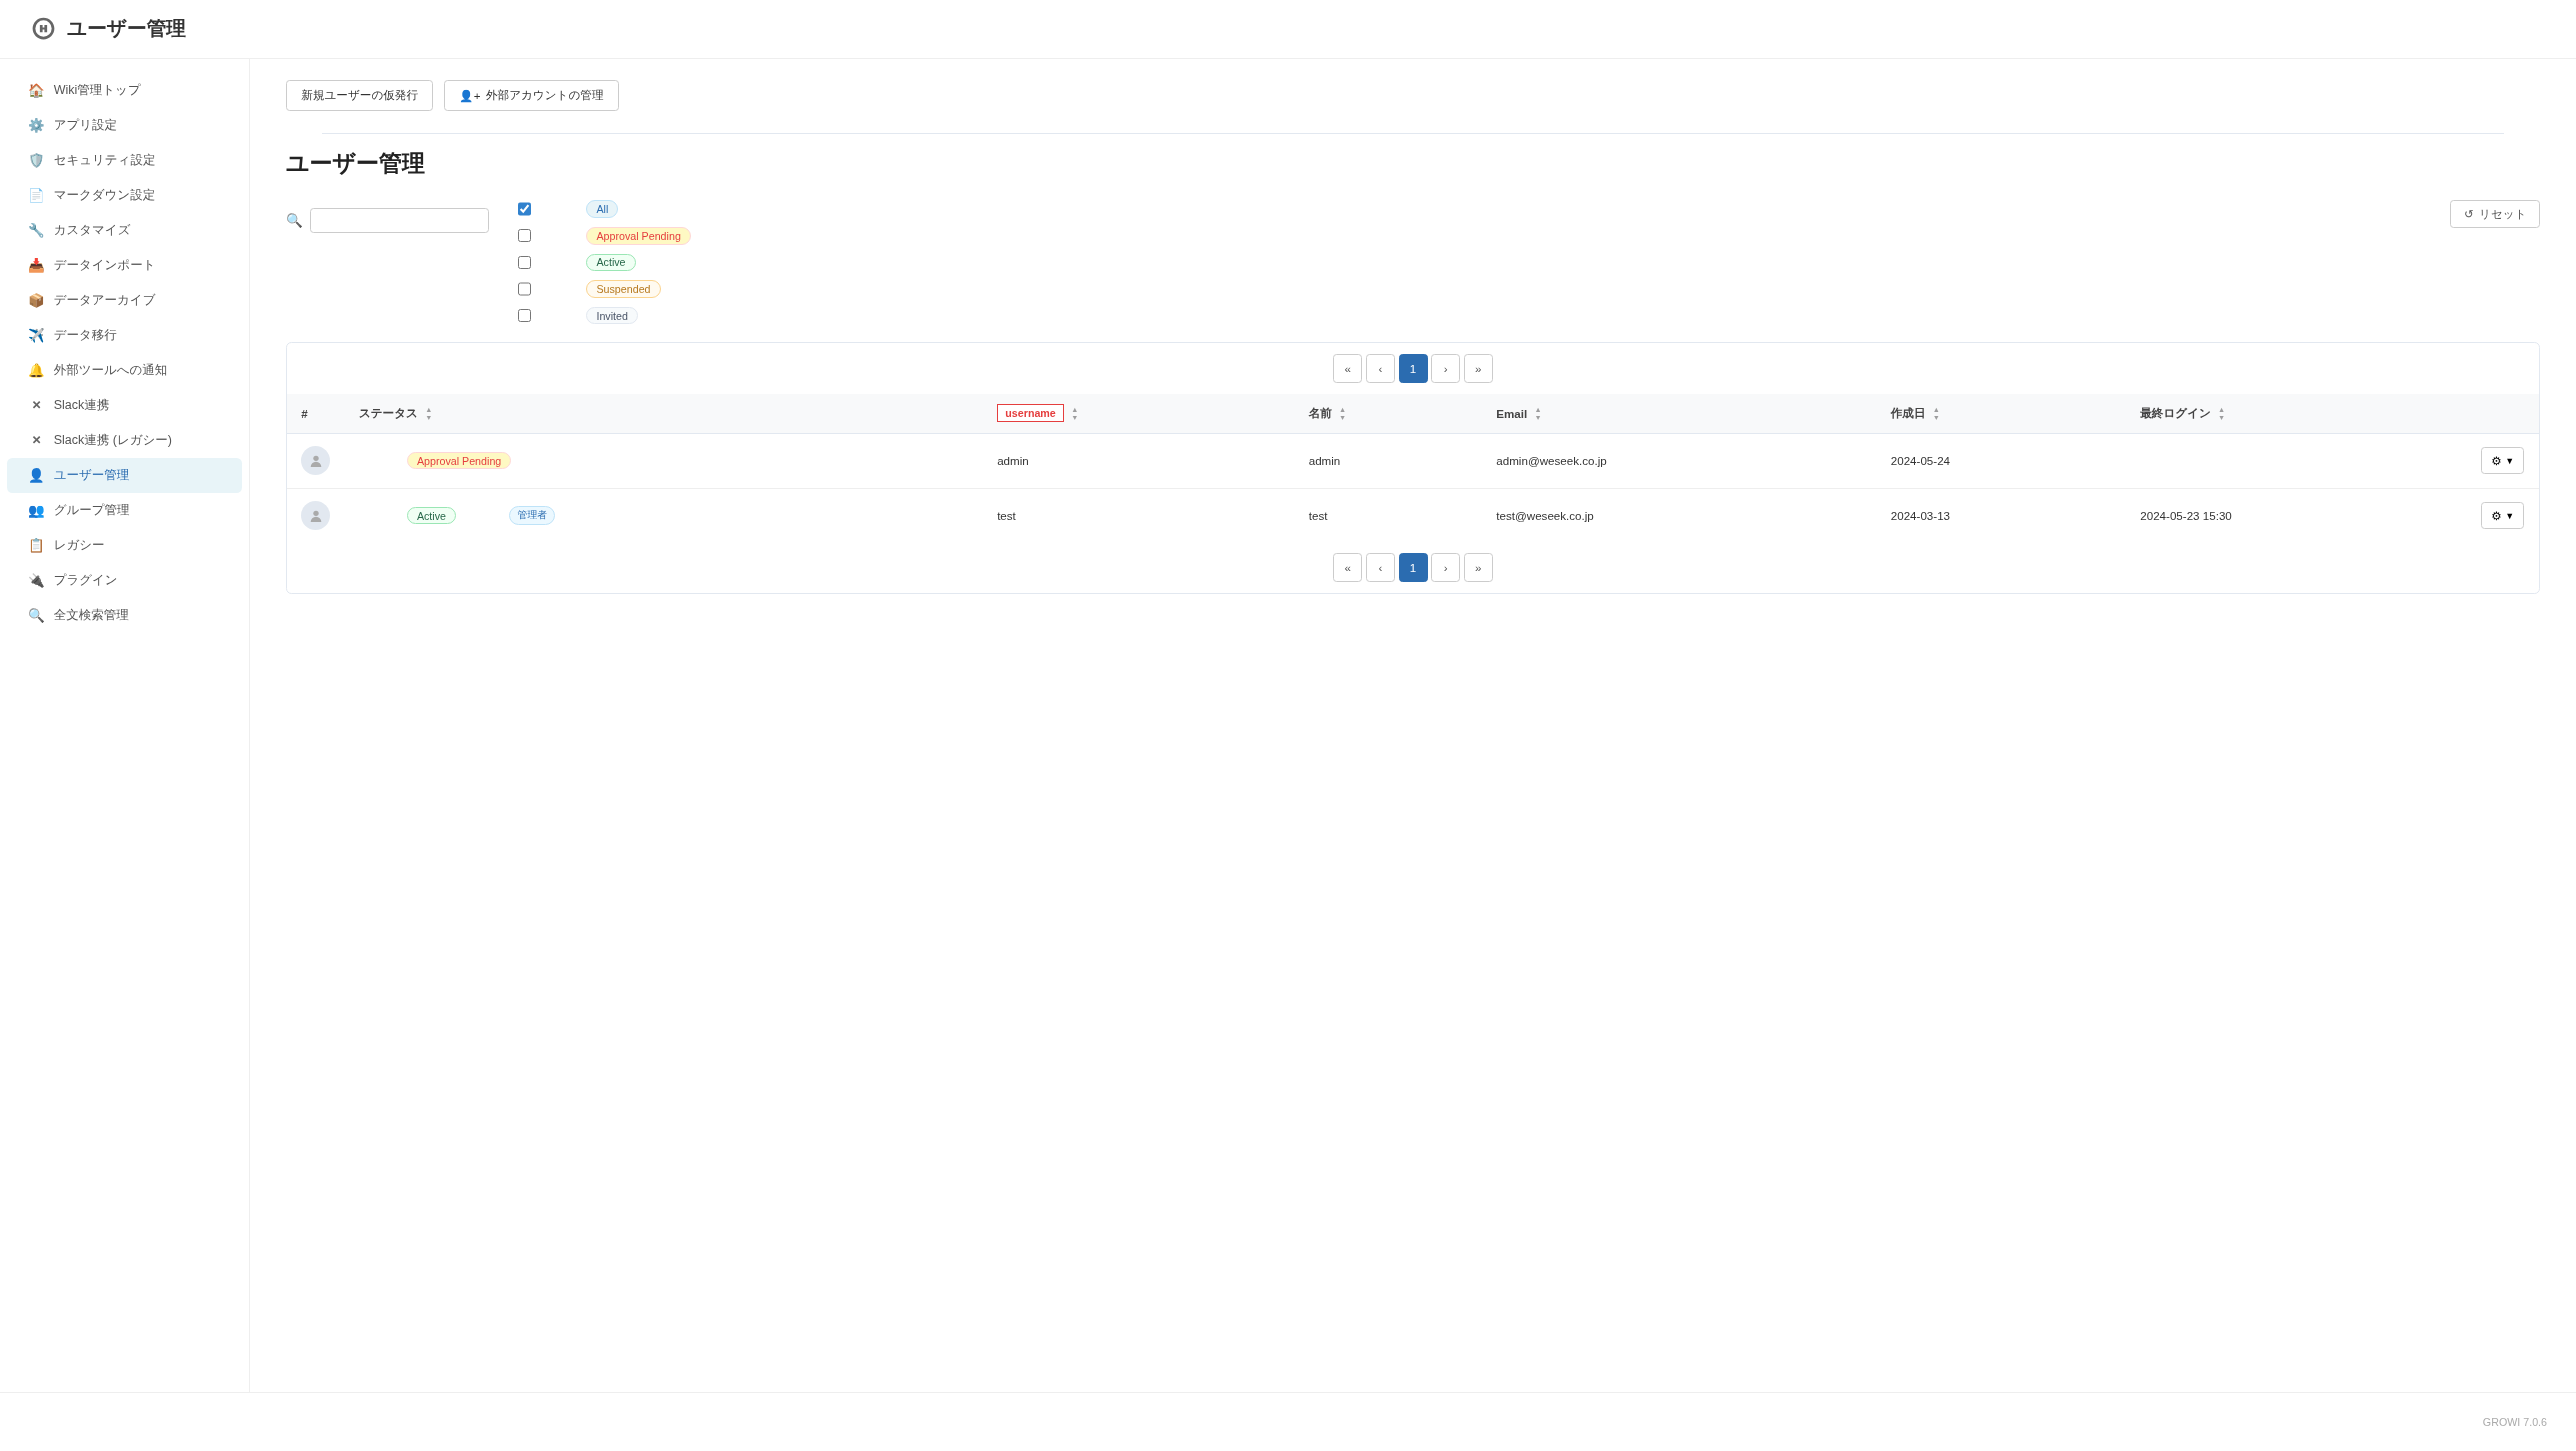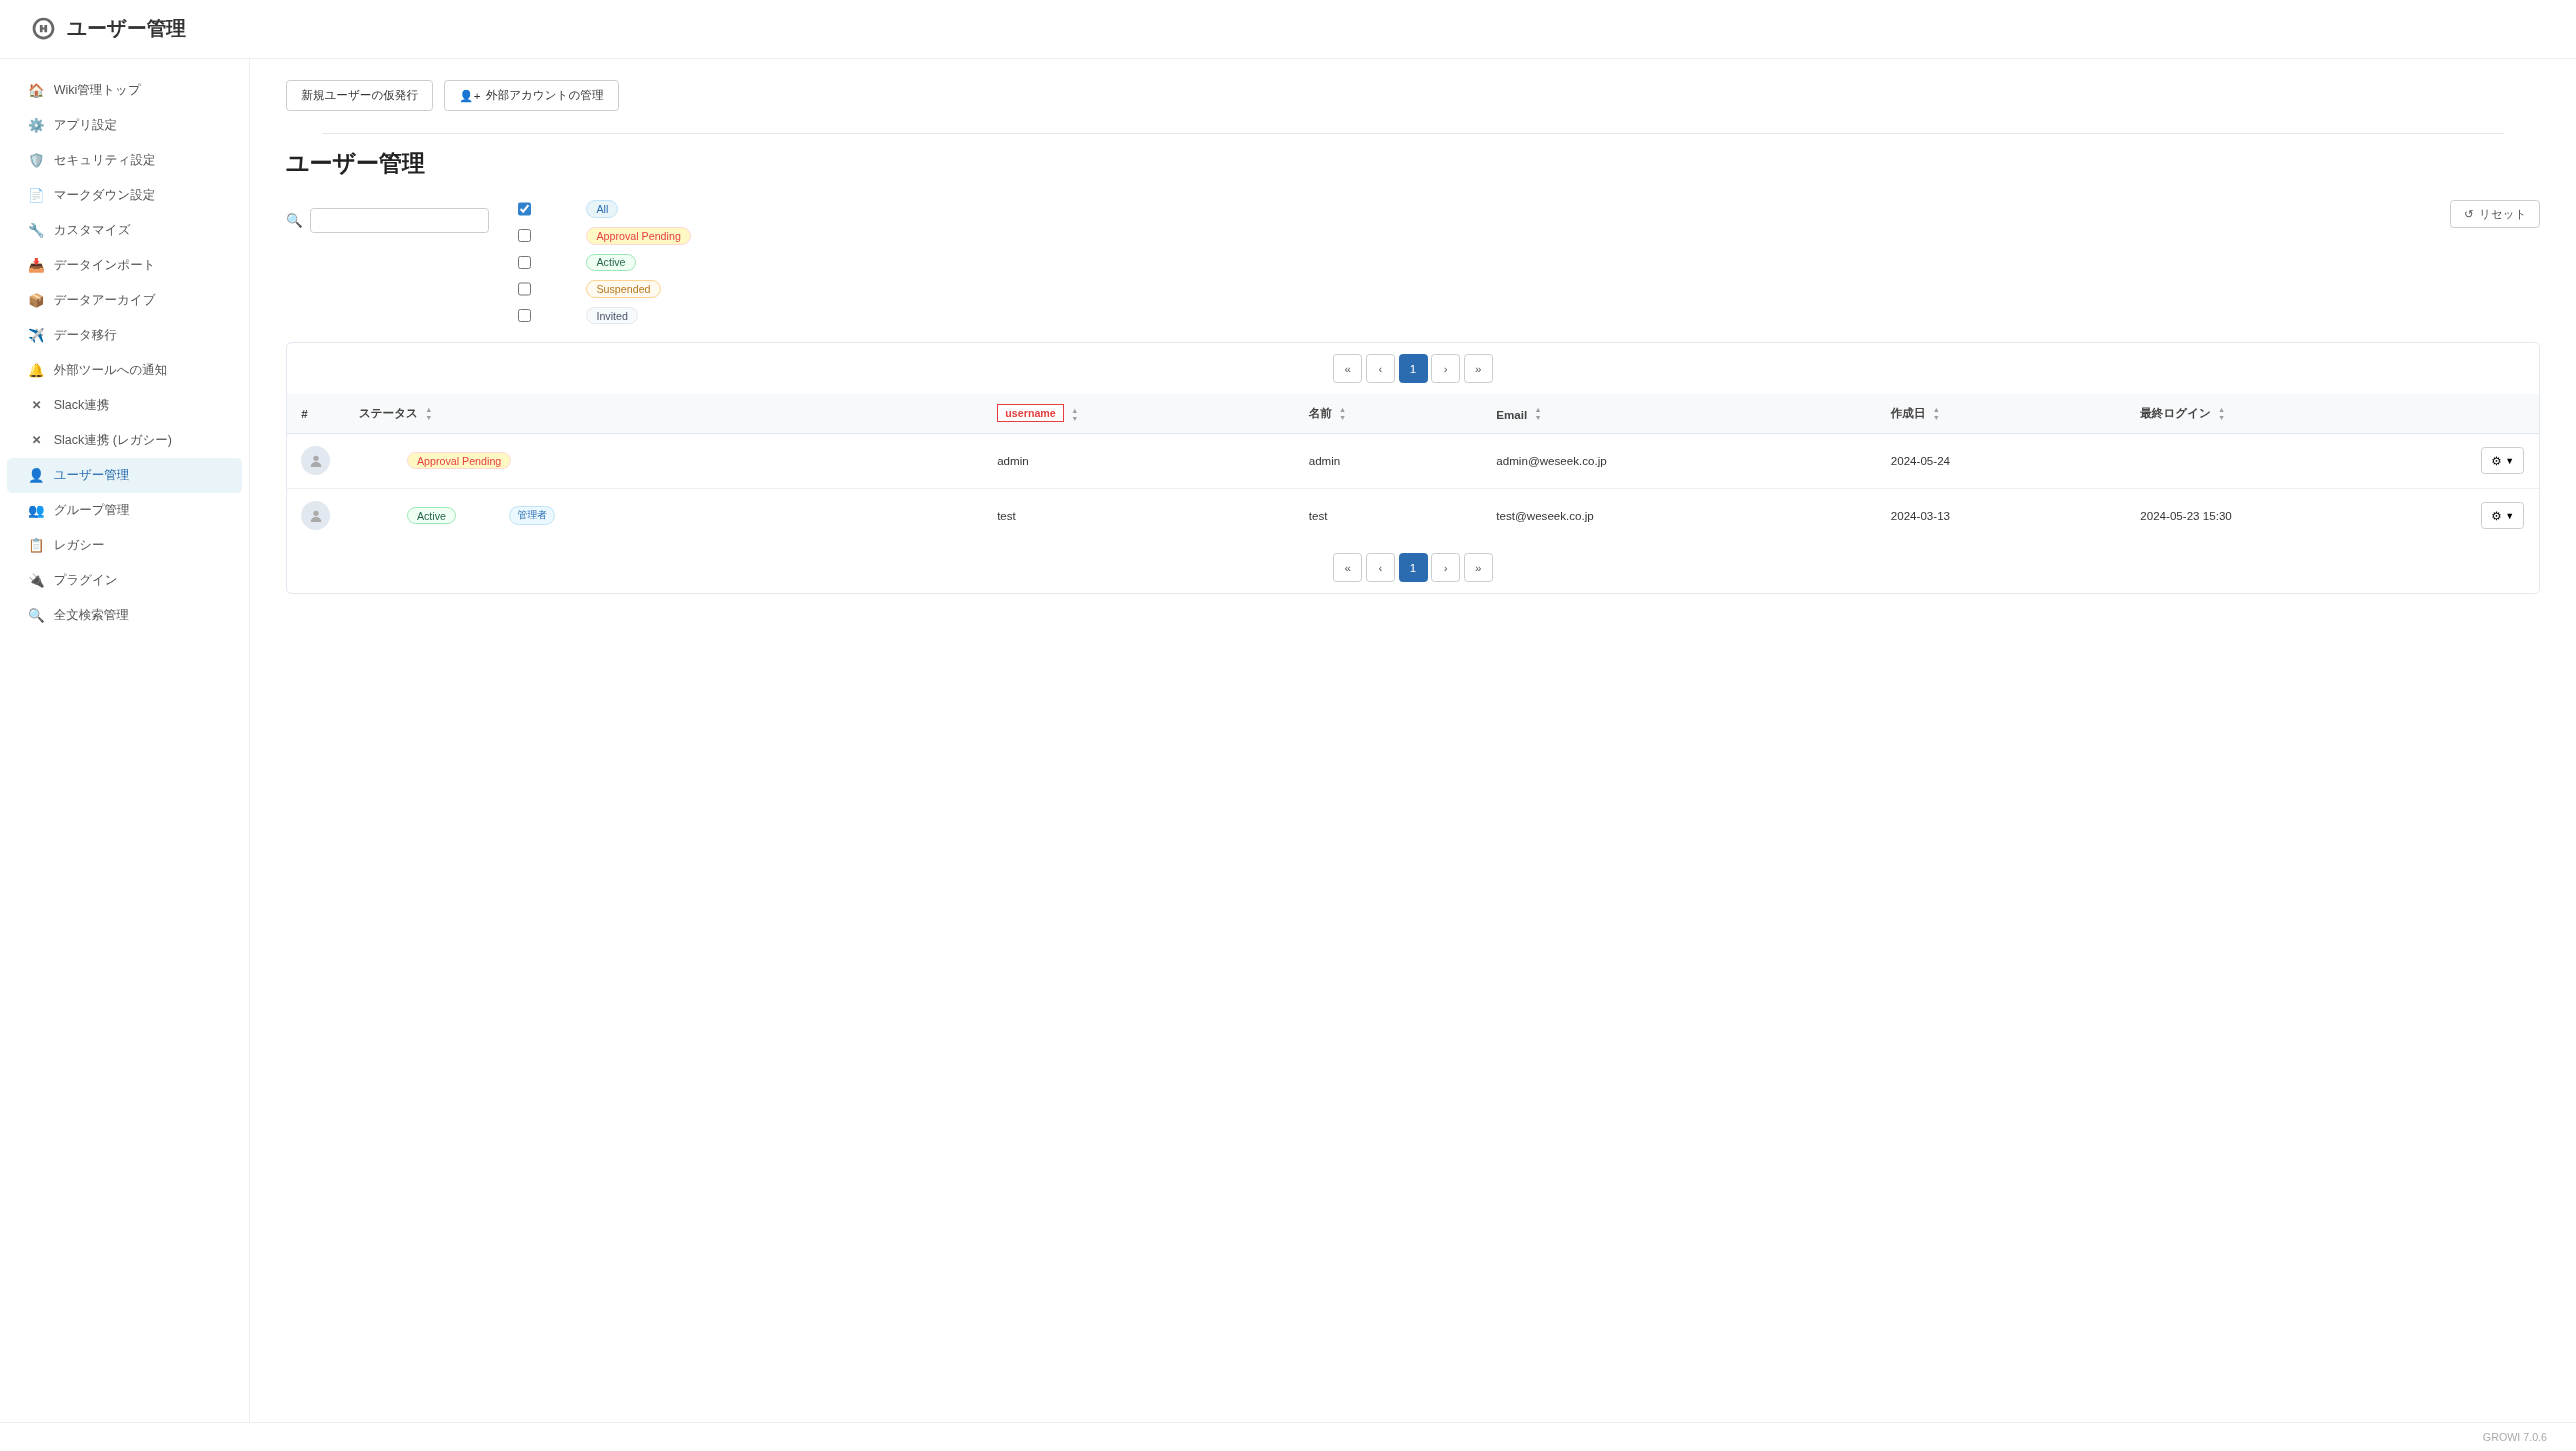--- a/index.html
+++ b/index.html
@@ -270,28 +270,28 @@
       padding: 5.4px 9px;
       border: 0.9px solid #ccc;
       border-radius: 3.6px;
       background: #fff;
       cursor: pointer;
       font-size: 11.6px;
     }
     
     .footer {
       text-align: right;
-      padding: 8px 29px;
+      padding: 23px 29px;
       font-size: 10.7px;
       color: #aaa;
       border-top: 0.9px solid #eee;
     }
     .th-content {
       display: flex;
-      align-items: flex-end;
+      align-items: center;
       gap: 3.6px;
     }
     .divider {
       height: 0.9px;
       background: #e2e8f0;
       margin: 0 36px;
     }
   </style>
 </head>
 <body>

